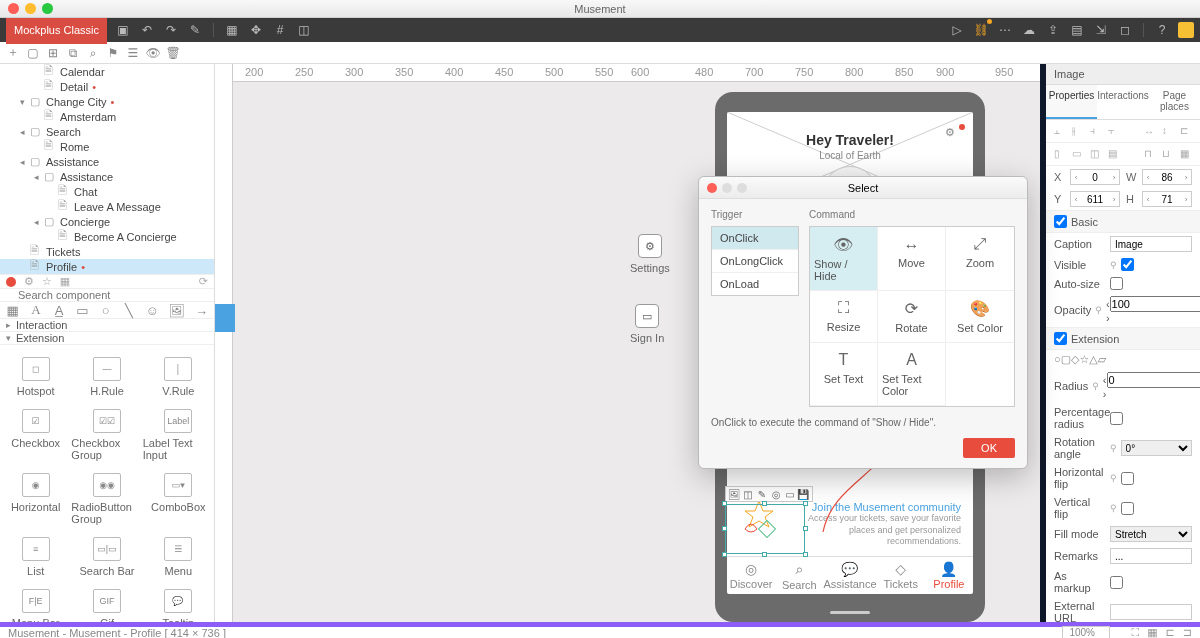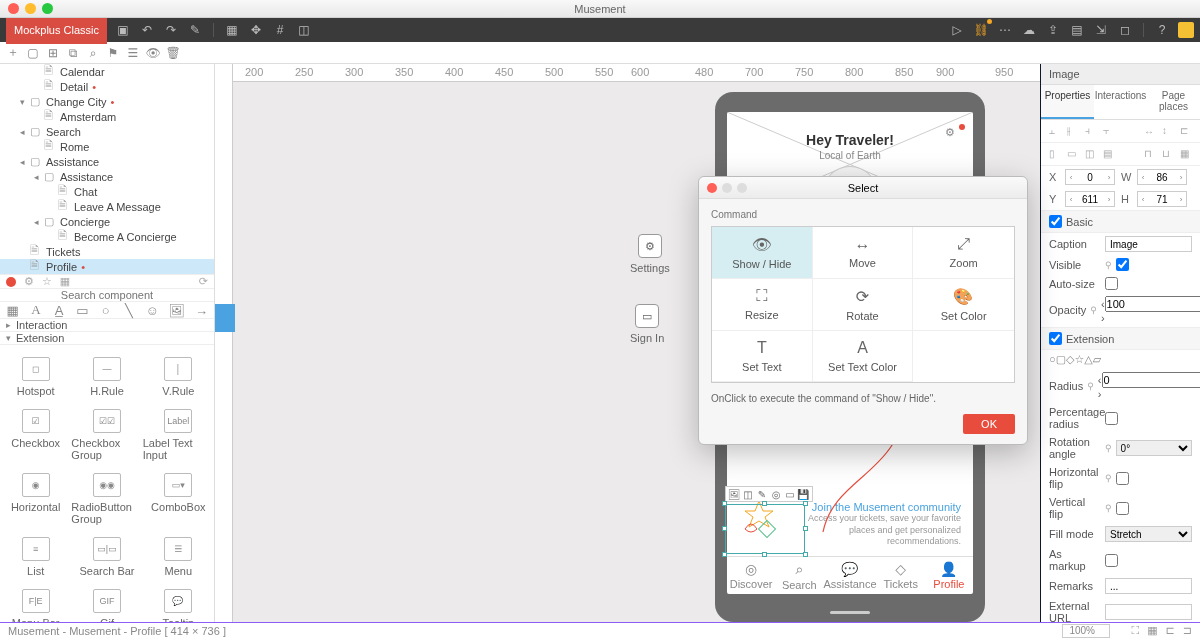--- a/index.html
+++ b/index.html
@@ -22,21 +22,21 @@
 .tree { flex:0 0 auto; max-height:210px; overflow:hidden; font-size:11px;}
 .tree-item { display:flex; align-items:center; height:15px; padding-left:8px; cursor:pointer; color:#444;}
 .tree-item .arr { width:10px; color:#888; font-size:9px;}
 .tree-item .ico { width:12px; margin-right:4px; color:#999;}
 .tree-item.sel { background:#cde8f8;}
 .tree-item .dot { color:#d84c42; margin-left:4px;}
 .lv1{padding-left:20px;} .lv2{padding-left:34px;} .lv3{padding-left:48px;}
 .tree-bot { height:20px; border-top:1px solid #eee; border-bottom:1px solid #eee; display:flex; align-items:center; padding:0 6px; gap:8px; color:#aaa;}
 .red-dot{width:10px;height:10px;background:#e74c3c;border-radius:50%;}
 .search-comp { height:22px; border-bottom:1px solid #eee;}
-.search-comp input { width:100%; height:100%; border:none; padding:0 0; font-size:11px; outline:none;text-align:center;}
+.search-comp input { width:100%; height:100%; border:none; padding:0 18px; font-size:11px; outline:none;}
 .mode-row { height:22px; border-bottom:1px solid #eee; display:flex; align-items:center; padding:0 6px; gap:10px; color:#888;}
 .mode-row .mico { width:16px;height:16px;display:flex;align-items:center;justify-content:center;cursor:pointer; font-size:13px;}
 .cat-head { height:20px; display:flex; align-items:center; padding:0 6px; color:#555; border-bottom:1px solid #eee; cursor:pointer;}
 .cat-head .arr{width:10px;font-size:9px;color:#888;}
 .comp-grid { display:grid; grid-template-columns: repeat(3,1fr); padding:6px 0;}
 .comp-cell { display:flex; flex-direction:column; align-items:center; gap:4px; padding:6px 0; color:#666; cursor:pointer;}
 .comp-ic { width:28px;height:24px; border:1px solid #bbb; display:flex;align-items:center;justify-content:center; font-size:9px; color:#888; border-radius:2px;}
 .canvas-area { flex:1; background:#eceaea; position:relative; overflow:hidden;}
 .hruler { position:absolute; top:0; left:0; right:0; height:18px; background:#fff; border-bottom:1px solid #ccc; font-size:9px; color:#999;}
 .hruler span{position:absolute;top:2px;}
@@ -71,21 +71,21 @@
 .handle{position:absolute;width:5px;height:5px;background:#fff;border:1px solid #4aa;}
 .community{position:absolute;left:0;right:0;bottom:38px;padding:8px 12px 8px 56px;text-align:right;}
 .community .ct{color:#4aa3e0;font-size:11px;}
 .community .cs{color:#999;font-size:9px;line-height:1.3;}
 .community .shapes{position:absolute;left:12px;top:6px;width:40px;height:40px;}
 .tabbar{position:absolute;left:0;right:0;bottom:0;height:38px;border-top:1px solid #ddd;display:flex;}
 .tabbar .tb{flex:1;display:flex;flex-direction:column;align-items:center;justify-content:center;gap:1px;font-size:8px;color:#888;}
 .tabbar .tb.act{color:#e74c3c;}
 .tb .ti{font-size:14px;}
 .home-ind{position:absolute;left:50%;bottom:8px;transform:translateX(-50%);width:40px;height:3px;background:#ccc;border-radius:2px;}
-.rightcol { width:160px; background:#fff; border-left:1px solid #0f172a; display:flex; flex-direction:column; overflow:hidden;}
+.rightcol { width:160px; background:#fff; border-left:6px solid #0f172a; display:flex; flex-direction:column; overflow:hidden;}
 .rc-head{background:#eee;padding:4px 8px;font-size:11px;color:#555;border-bottom:1px solid #ddd;}
 .rc-tabs{display:flex;border-bottom:1px solid #ddd;}
 .rc-tab{flex:1;padding:5px 0;text-align:center;font-size:10px;color:#666;cursor:pointer;border-bottom:2px solid transparent;}
 .rc-tab.act{border-bottom-color:#4aa3e0;color:#333;background:#f8f8f8;}
 .align-row{display:flex;gap:6px;padding:5px 8px;border-bottom:1px solid #eee;color:#aaa;flex-wrap:wrap;}
 .align-row span{width:12px;height:12px;font-size:10px;}
 .prop-row{display:flex;align-items:center;padding:3px 8px;gap:4px;font-size:10px;color:#555;}
 .prop-row label{width:52px;}
 .prop-row input[type=text]{flex:1;border:1px solid #ccc;height:16px;padding:0 4px;font-size:10px;min-width:0;}
 .prop-sec{padding:4px 8px;background:#f6f6f6;border-top:1px solid #eee;border-bottom:1px solid #eee;font-size:10px;color:#555;display:flex;align-items:center;gap:4px;}
@@ -110,21 +110,21 @@
 .trig-item:last-child{border-bottom:none;}
 .cmd-col{flex:1;}
 .cmd-grid{border:1px solid #ccc;background:#fff;display:grid;grid-template-columns:repeat(3,1fr);}
 .cmd-cell{display:flex;flex-direction:column;align-items:center;gap:4px;padding:8px 4px;border-right:1px solid #eee;border-bottom:1px solid #eee;cursor:pointer;font-size:10px;color:#555;}
 .cmd-cell:nth-child(3n){border-right:none;}
 .cmd-cell .ci{font-size:16px;color:#666;}
 .cmd-cell.sel{background:#d6eef2;}
 .dlg-desc{font-size:10px;color:#666;margin:10px 0;}
 .dlg-ok{display:flex;justify-content:flex-end;}
 .dlg-ok button{background:#e74c3c;color:#fff;border:none;padding:4px 18px;font-size:11px;cursor:pointer;border-radius:2px;}
-.statusbar{height:16px;background:#fff;border-top:1px solid #8b5cf6;display:flex;align-items:center;padding:0 8px;font-size:10px;color:#888;position:relative;}
+.statusbar{height:16px;background:#fff;border-top:5px solid #8b5cf6;display:flex;align-items:center;padding:0 8px;font-size:10px;color:#888;position:relative;}
 .statusbar .zoom{position:absolute;right:90px;border:1px solid #ccc;padding:0 14px 0 6px;height:14px;font-size:10px;}
 .statusbar .sb-icos{position:absolute;right:8px;display:flex;gap:8px;color:#999;}
 </style>
 </head>
 <body>
 
 <div class="titlebar">
   <div class="traffic">
     <span class="tl-r"></span>
     <span class="tl-y"></span>
@@ -568,46 +568,54 @@
     <div class="prop-row">
         <label>Vertical flip</label>
         <span style="color:#aaa;font-size:9px">⚲</span>
         <input type="checkbox" style="">
       </div>
     <div class="prop-row">
         <label>Fill mode</label>
         <select class="mini"><option>Stretch</option></select>
       </div>
     <div class="prop-row">
+        <label>Remarks</label>
+        <input type="text" value="..." style="">
+      </div>
+    <div class="prop-row">
         <label>As markup</label>
         <input type="checkbox" style="">
-      </div>
-    <div class="prop-row">
-        <label>Remarks</label>
-        <input type="text" value="..." style="">
       </div>
     <div class="prop-row">
         <label>External URL</label>
         <input type="text" style="">
       </div>
 
   </div>
 </div>
 
 <div class="dialog">
   <div class="dlg-tb">
     <div class="tl2">
         <span class="tl-r"></span>
         <span style="background:#ddd"></span>
         <span style="background:#ddd"></span>
       </div>
     <span>Select</span>
   </div>
   <div class="dlg-body">
     <div class="dlg-cols">
+      <div class="trig-col">
+        <div class="trig-head">Trigger</div>
+        <div class="trig-list" id="triglist">
+            <div class="trig-item sel">OnClick</div>
+            <div class="trig-item">OnLongClick</div>
+            <div class="trig-item">OnLoad</div>
+          </div>
+      </div>
       <div class="cmd-col">
         <div class="cmd-head">Command</div>
         <div class="cmd-grid" id="cmdgrid">
             <div class="cmd-cell sel">
               <span class="ci">👁</span>
               <span>Show / Hide</span>
             </div>
             <div class="cmd-cell">
               <span class="ci">↔</span>
               <span>Move</span>

